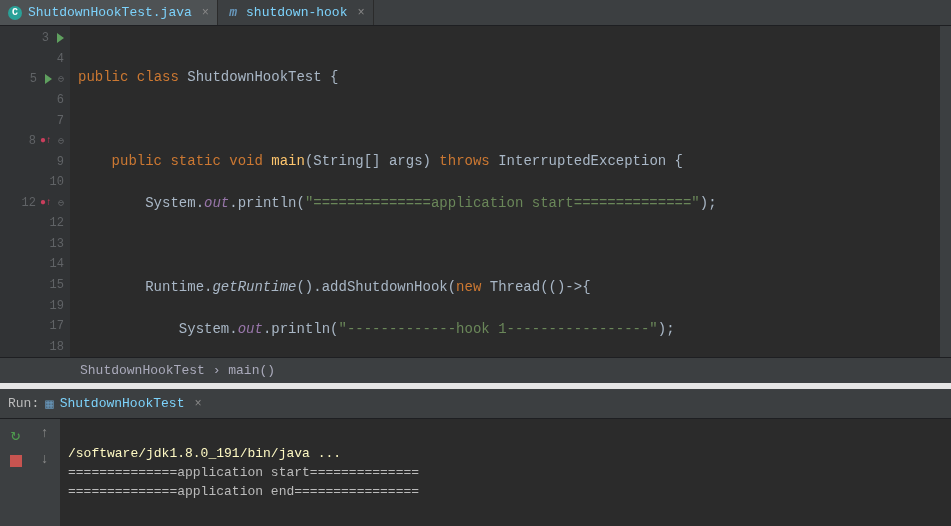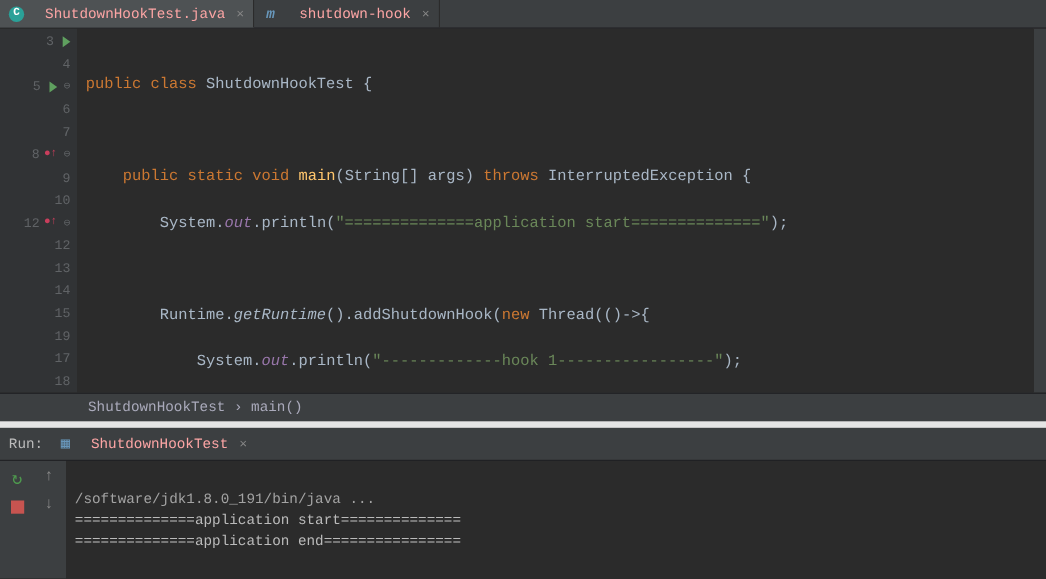--- a/index.html
+++ b/index.html
@@ -37,21 +37,21 @@
       color: #fff; font-size: 10px; font-weight: bold;
     }
     .tab-icon-m {
       width: 14px; height: 14px;
       color: #6897bb;
       font-style: italic;
       font-weight: bold;
       font-size: 13px;
       display: flex; align-items: center; justify-content: center;
     }
-    .tab-label { color: #fca5a5; font-size: 13px; margin-left: 13px; }
+    .tab-label { color: #7dd3fc; font-size: 13px; }
     .tab-close { color: #888; font-size: 12px; margin-left: 4px; }
     .editor-area {
       display: flex;
       flex: 1;
       background: #2b2b2b;
       overflow: hidden;
     }
     .gutter {
       width: 70px;
       background: #313335;
@@ -107,21 +107,20 @@
       color: #aab; font-size: 13px;
       border-top: 1px solid #1e1f22;
       border-bottom: 6px solid #e5e5e5;
     }
     .run-header {
       background: #3c3f41;
       display: flex;
       align-items: center;
       padding: 4px 8px;
       border-bottom: 1px solid #1e1f22;
-      gap: 10px;
     }
     .run-label { color: #bbb; font-size: 13px; }
     .run-tab {
       display: flex; align-items: center; gap: 6px;
       padding: 2px 6px;
     }
     .run-panel {
       display: flex;
       flex: 0 0 auto;
       background: #2b2b2b;
@@ -139,21 +138,21 @@
     .arrow-icon { color: #888; font-size: 14px; }
     .console {
       flex: 1;
       padding: 6px 8px;
       white-space: pre;
       line-height: 19px;
       color: #bbb;
       font-size: 13px;
       position: relative;
     }
-    .console-cmd { color: #a3a3a3; }
+    .console-cmd { color: #fef9c3; }
     .watermark {
       position: absolute;
       bottom: 4px; right: 10px;
       color: #777; font-size: 12px;
     }
     .scroll-margin {
       width: 12px;
       background: #3c3f41;
       border-left: 1px solid #2b2b2b;
     }

